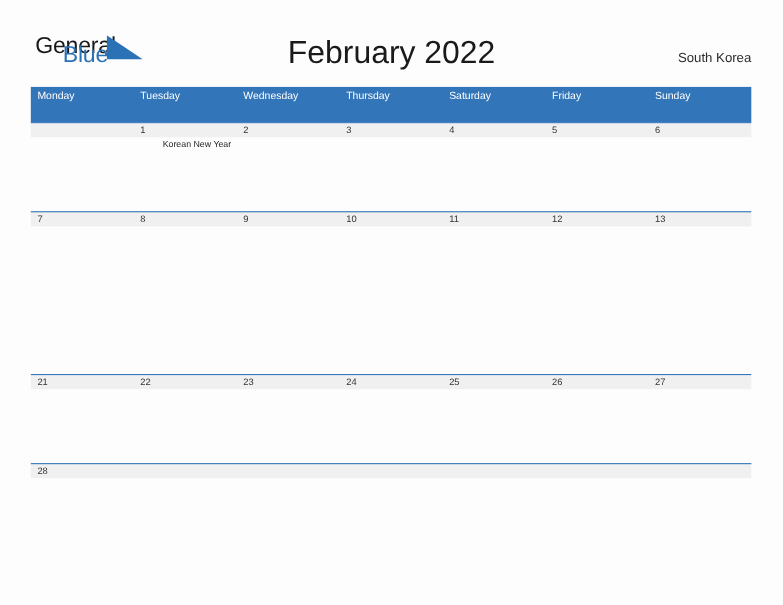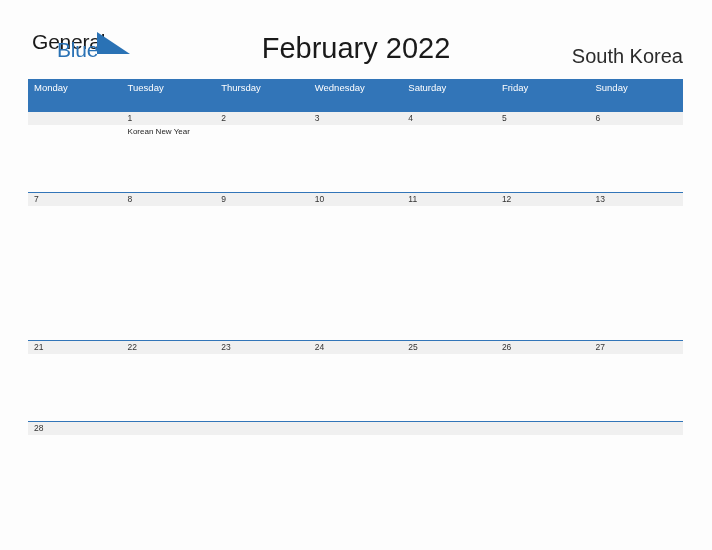--- a/index.html
+++ b/index.html
@@ -69,21 +69,21 @@
     font-size: 29px;
     color: #1a1a1a;
     font-family: "Liberation Sans", sans-serif;
     font-weight: normal;
     letter-spacing: 0px;
   }
   .country {
     position: absolute;
     right: 29px;
     top: 45px;
-    font-size: 20px;
+    font-size: 12px;
     color: #2b2b2b;
     font-family: "Liberation Sans", sans-serif;
   }
 
   
   .calendar {
     position: absolute;
     left: 28px;
     top: 79px;
     width: 655px;
@@ -109,20 +109,21 @@
   .week-dates {
     display: flex;
     background: #f0f0f0;
     border-top: 1px solid #3275b8;
     height: 13px;
   }
   .week-body {
     display: flex;
     background: #fdfdfd;
     height: 67px;
+    text-align: right;
   }
   .week:last-child .week-body {
     height: 12px;
   }
   .daycell-num {
     flex: 1 1 0;
     font-size: 8.5px;
     line-height: 13px;
     color: #333333;
     padding-left: 6px;
@@ -163,22 +164,22 @@
 
     <div class="country">South Korea</div>
 
   </div>
 
   <div class="calendar">
 
     <div class="weekday-row">
       <div class="weekday">Monday</div>
       <div class="weekday">Tuesday</div>
+      <div class="weekday">Wednesday</div>
       <div class="weekday">Thursday</div>
-      <div class="weekday">Wednesday</div>
       <div class="weekday">Saturday</div>
       <div class="weekday">Friday</div>
       <div class="weekday">Sunday</div>
     </div>
 
     <div class="week">
       <div class="week-dates">
         <div class="daycell-num"></div>
         <div class="daycell-num">1</div>
         <div class="daycell-num">2</div>

